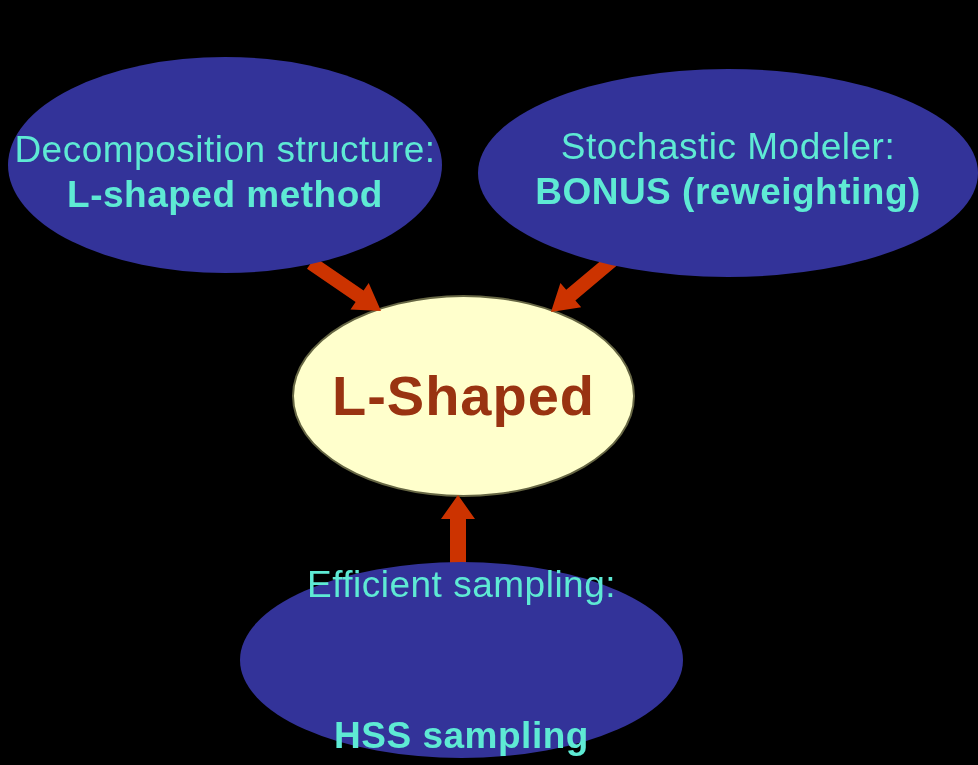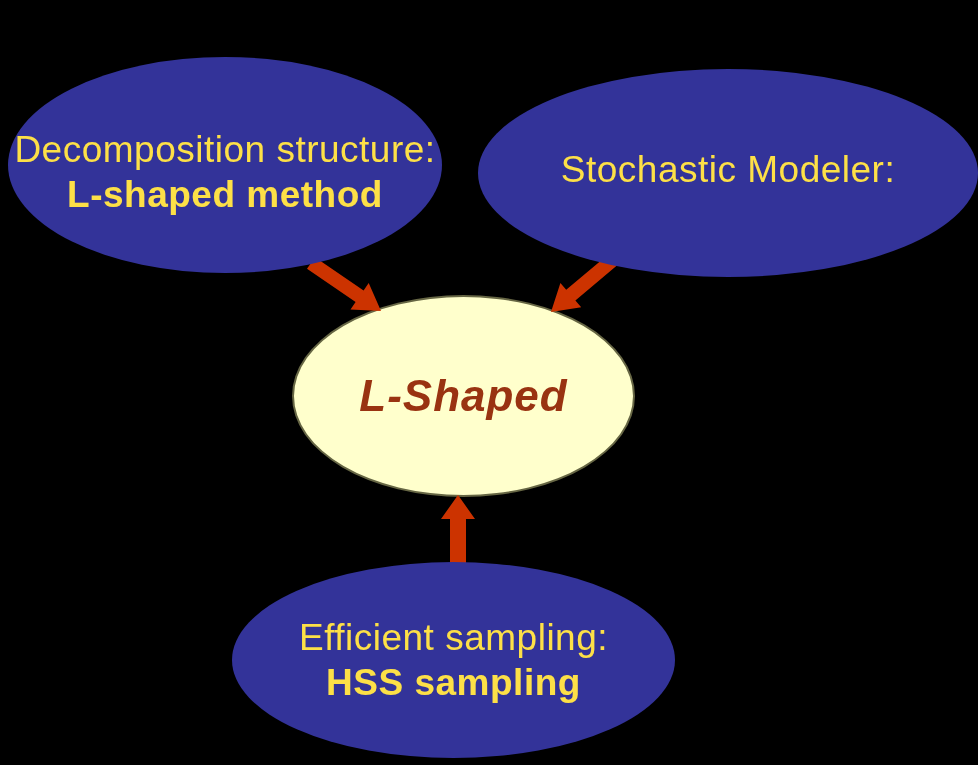--- a/index.html
+++ b/index.html
@@ -16,51 +16,50 @@
     border-radius: 50%;
     display: flex;
     flex-direction: column;
     align-items: center;
     justify-content: center;
     text-align: center;
     box-sizing: border-box;
   }
   .node.blue {
     background: #333399;
-    color: #fde047;
+    color: #5eead4;
     z-index: 3;
   }
   .node .l1 {
     font-size: 37px;
     font-weight: 400;
     line-height: 45px;
     letter-spacing: 0.5px;
     white-space: nowrap;
   }
   .node .l2 {
     font-size: 37px;
     font-weight: 700;
     line-height: 45px;
     letter-spacing: 0.5px;
     white-space: nowrap;
   }
   #node-decomposition { left: 8px;   top: 57px;  width: 434px; height: 216px; padding-top: 14px; }
   #node-stochastic    { left: 478px; top: 69px;  width: 500px; height: 208px; padding-bottom: 8px; align-items: center; }
-  #node-sampling      { left: 232px; top: 562px; width: 443px; height: 196px; }
+  #node-sampling      { left: 240px; top: 562px; width: 443px; height: 196px; justify-content: space-between; }
   #node-center {
     left: 292px; top: 295px; width: 343px; height: 202px;
     background: #ffffcc;
     border: 2px solid #666644;
     color: #993311;
     z-index: 1;
   }
   #node-center .cl {
-    font-size: 44px;
+    font-size: 56px;
     font-weight: 700;
-    font-style: italic;
     line-height: 56px;
     letter-spacing: 1px;
     white-space: nowrap;
   }
   #arrows {
     position: absolute;
     left: 0; top: 0;
     width: 978px; height: 765px;
     z-index: 2;
     pointer-events: none;
@@ -81,20 +80,21 @@
     <polygon points="450,570 450,519 441,519 458,495 475,519 466,519 466,570" fill="#cc3300"></polygon>
   </svg>
 
   <div class="node blue" id="node-decomposition">
     <span class="l1">Decomposition structure:</span>
     <span class="l2">L-shaped method</span>
   </div>
 
   <div class="node blue" id="node-stochastic">
     <span class="l1">Stochastic Modeler:</span>
+    <span class="l2">BONUS (reweighting)</span>
   </div>
 
   <div class="node blue" id="node-sampling">
     <span class="l1">Efficient sampling:</span>
     <span class="l2">HSS sampling</span>
   </div>
 
 </div>
 
 </body></html>

